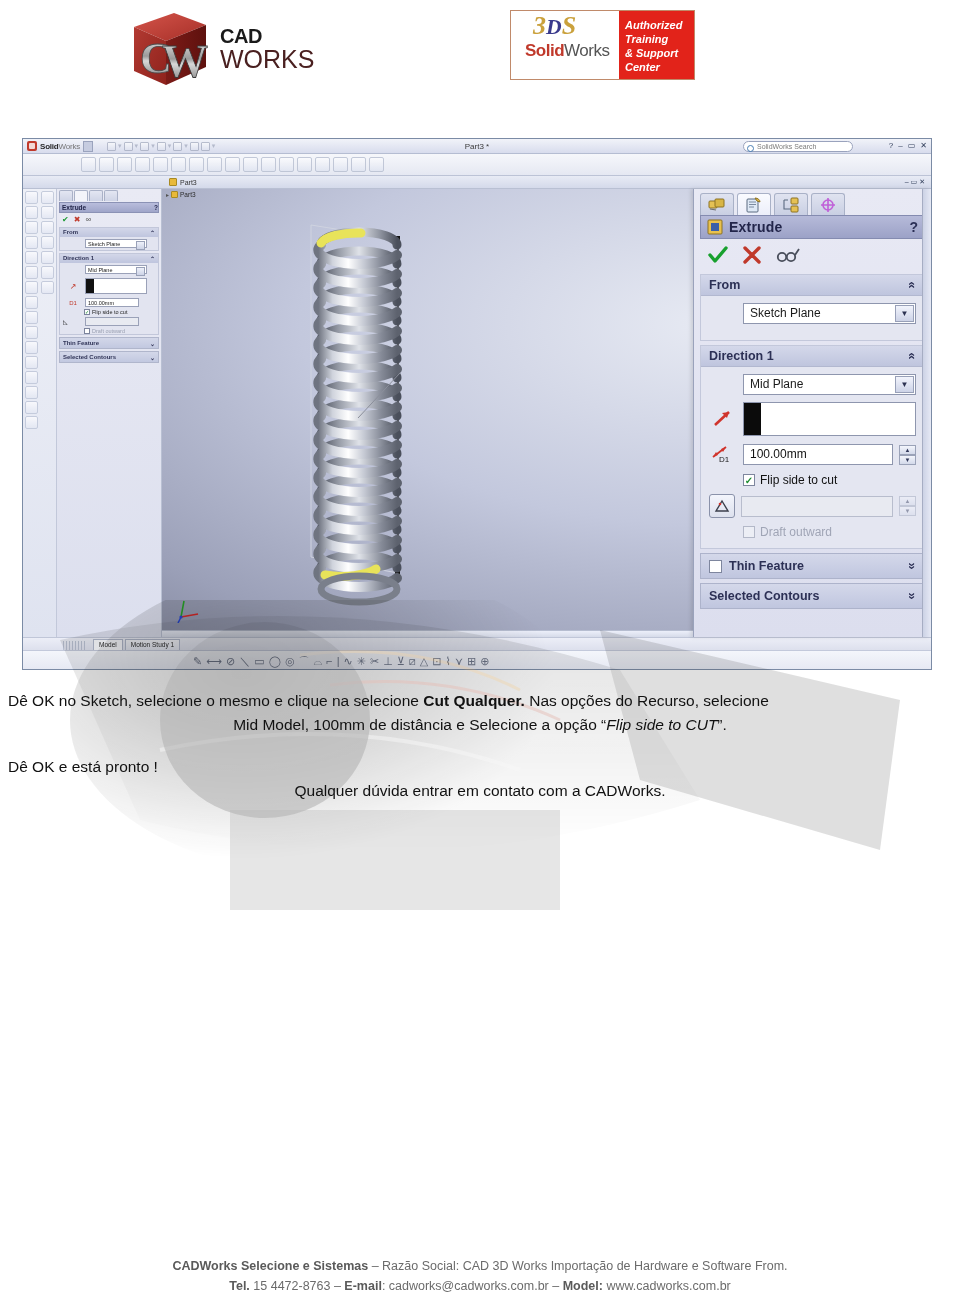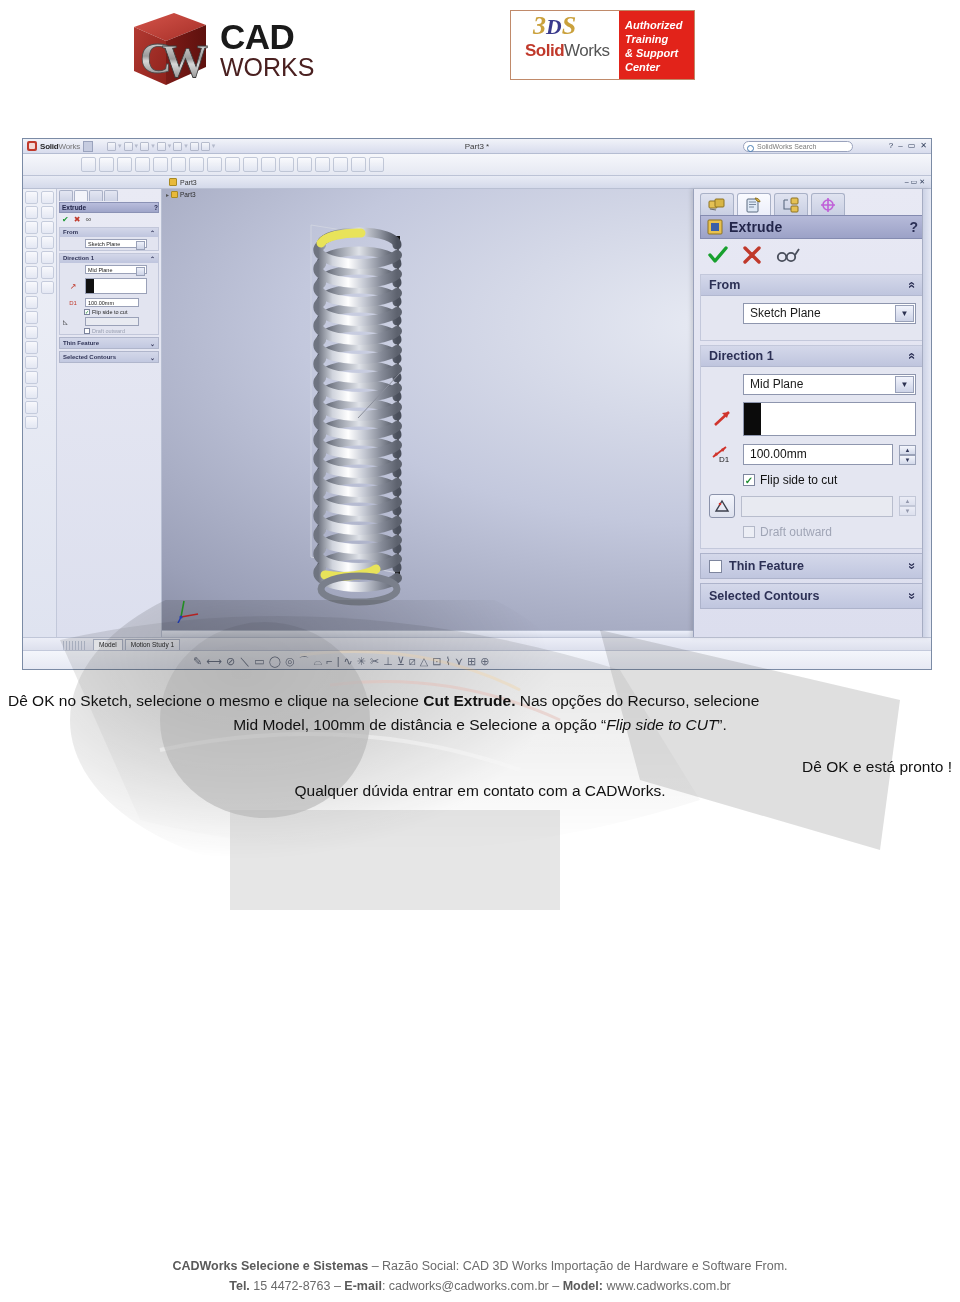--- a/index.html
+++ b/index.html
@@ -11,21 +11,21 @@
     overflow: hidden;
   }
   .page { position: relative; width: 960px; height: 1302px; background:#fff; overflow:hidden; }
 
   
   .header { position:absolute; left:0; top:0; width:960px; height:100px; }
   .cw-logo { position:absolute; left:118px; top:8px; width:210px; height:82px; display:flex; align-items:center; }
   .cw-cube { position:relative; width:96px; height:80px; }
   .cw-cube svg { display:block; }
   .cw-text { margin-left:6px; line-height:1; }
-  .cw-cad { font-size:35px; font-weight:bold; color:#1a1a1a; letter-spacing:-0.5px; }
+  .cw-cad { font-size:20px; font-weight:bold; color:#1a1a1a; letter-spacing:-0.5px; }
   .cw-works { font-size:25px; font-weight:normal; color:#4a2020; letter-spacing:0px; margin-top:1px;}
 
   .sw-badge { position:absolute; left:510px; top:10px; width:185px; height:70px;
               border:1px solid #c08a6a; display:flex; background:#fff; }
   .sw-badge-left { width:108px; position:relative; background:#fff; padding:4px 0 0 8px;}
   .sw-ds { font-family:"Liberation Serif", serif; font-style:italic; font-weight:bold;
            font-size:26px; color:#caa13c; line-height:0.85; margin-left:14px; }
   .sw-ds small { color:#3a3a8c; }
   .sw-name { margin-top:4px; margin-left:6px; font-size:17px; font-weight:bold; color:#c0392b; letter-spacing:-0.5px;}
   .sw-name span { color:#555; font-weight:normal; }
@@ -188,21 +188,21 @@
   
   .watermark { position:absolute; left:0; top:600px; width:960px; height:330px; opacity:.32; }
 
   
   .copy { position:absolute; left:0; top:690px; width:960px; padding:0 8px; }
   .copy p { margin:0 0 2px 0; font-size:15.5px; color:#111; line-height:1.42; }
   .p1 { text-align:justify; }
   .p1 b { font-weight:bold; }
   .p2 { text-align:center; }
   .p-space { height:18px; }
-  .p3 { text-align:right; }
+  .p3 { text-align:left; }
   .p4 { text-align:center; }
   .ital { font-style:italic; }
 
   
   .footer { position:absolute; left:0; top:1256px; width:960px; text-align:center; color:#6b6b6b; }
   .footer div { font-size:12.5px; line-height:1.62; }
   .footer b { color:#5a5a5a; }
 </style>
 </head>
 <body>
@@ -734,21 +734,21 @@
     <path d="M600 30 L900 100 L880 250 L640 180 Z" fill="#242424" opacity="0.45"></path>
     <path d="M160 150 Q350 110 520 170" stroke="#e8e8e8" stroke-width="4" fill="none" opacity="0.5"></path>
     <path d="M300 55 Q420 40 520 90" stroke="#c8892a" stroke-width="3" fill="none" opacity="0.6"></path>
     <path d="M330 85 Q450 70 560 120" stroke="#b03a22" stroke-width="3" fill="none" opacity="0.5"></path>
     <ellipse cx="265" cy="120" rx="105" ry="98" fill="#151515" opacity="0.6"></ellipse>
     <rect x="230" y="210" width="330" height="100" fill="#1b1b1b" opacity="0.35"></rect>
   </svg>
 
   <div class="copy">
     <p class="p1">
-      <span>Dê OK no Sketch, selecione o mesmo e clique na selecione </span><b>Cut Extrude.</b><span> Nas opções do Recurso, selecione</span>
+      <span>Dê OK no Sketch, selecione o mesmo e clique na selecione </span><b>Cut Qualquer.</b><span> Nas opções do Recurso, selecione</span>
     </p>
     <p class="p2">
       <span>Mid Model, 100mm de distância e Selecione a opção “</span><span class="ital">Flip side to CUT</span><span>”.</span>
     </p>
     <div class="p-space"></div>
     <p class="p3">Dê OK e está pronto !</p>
     <p class="p4">Qualquer dúvida entrar em contato com a CADWorks.</p>
   </div>
 
   <div class="footer">

